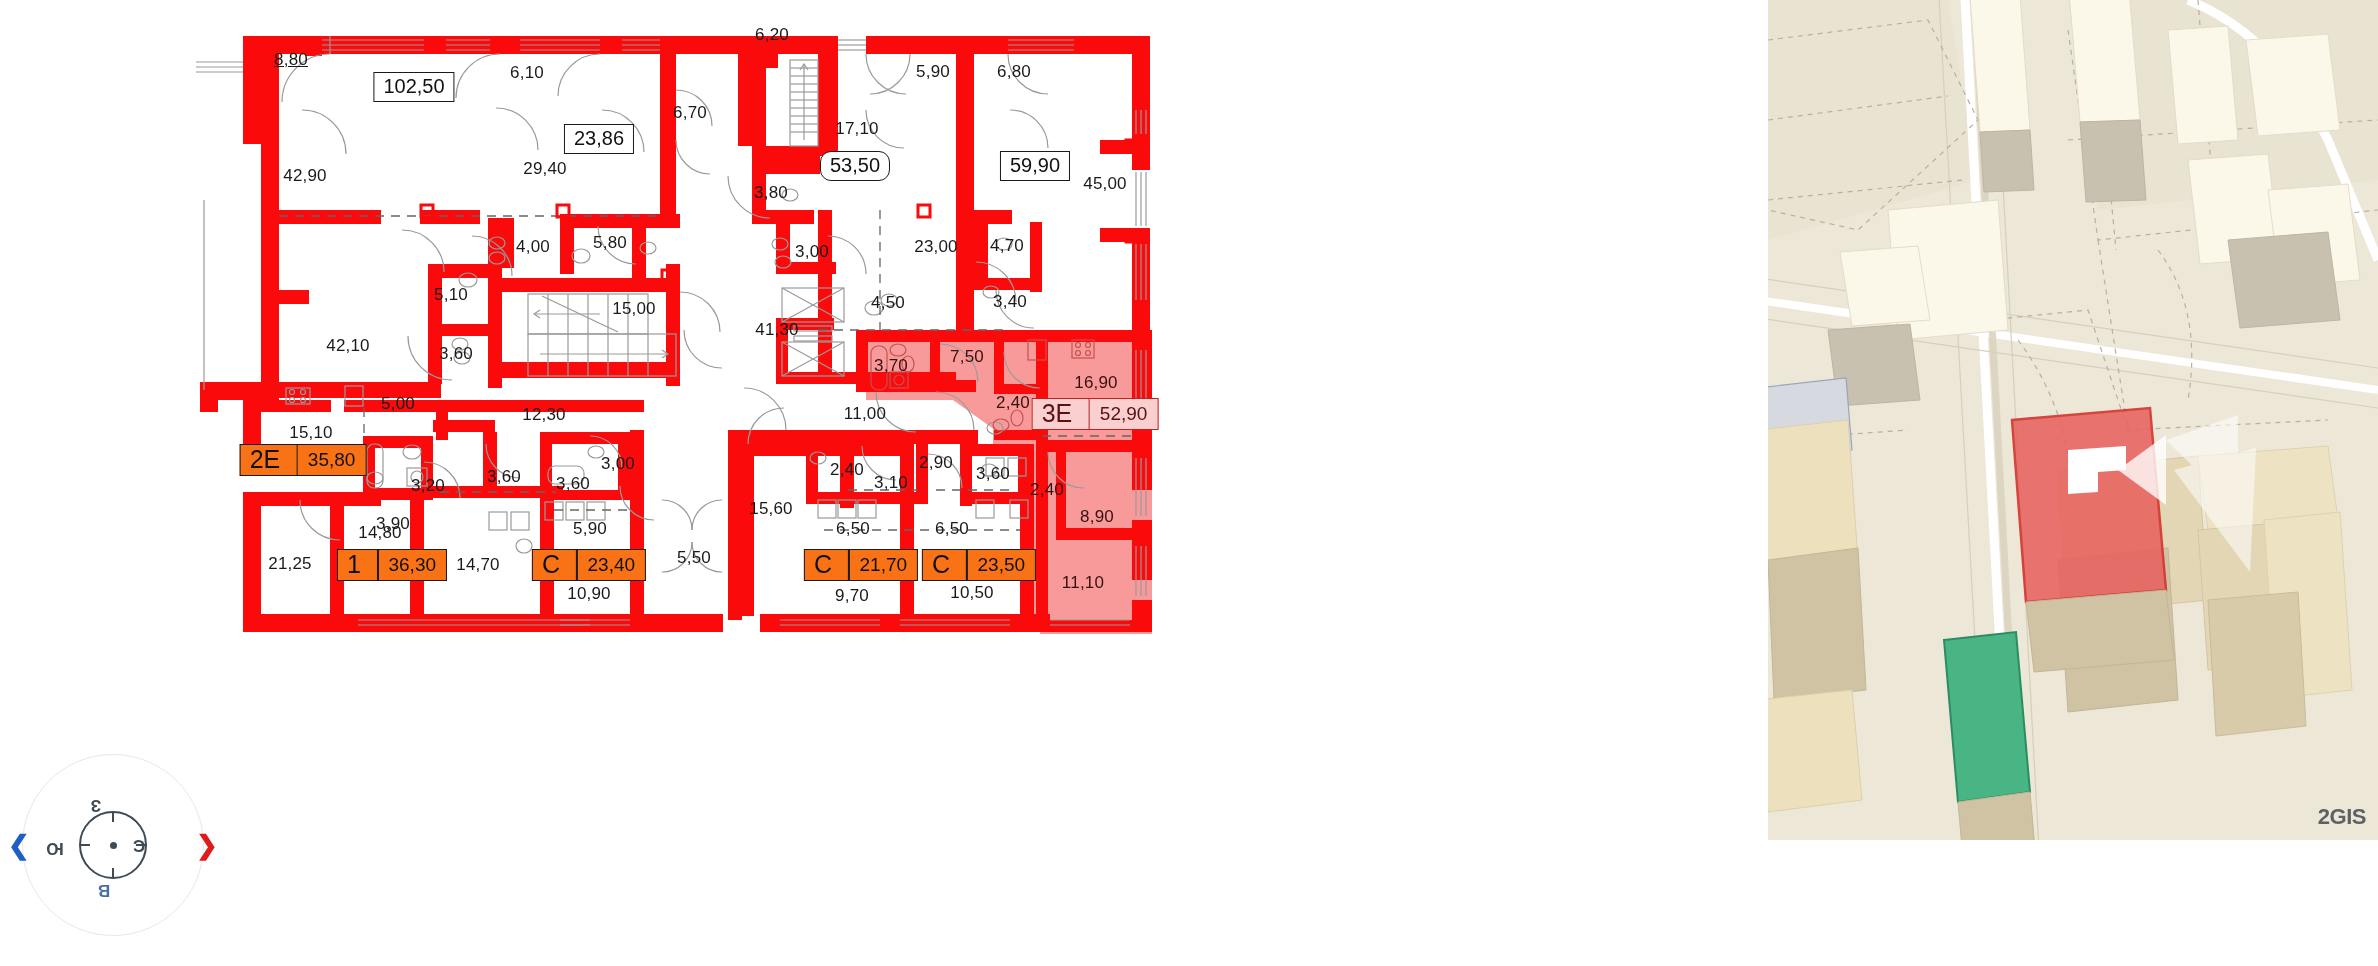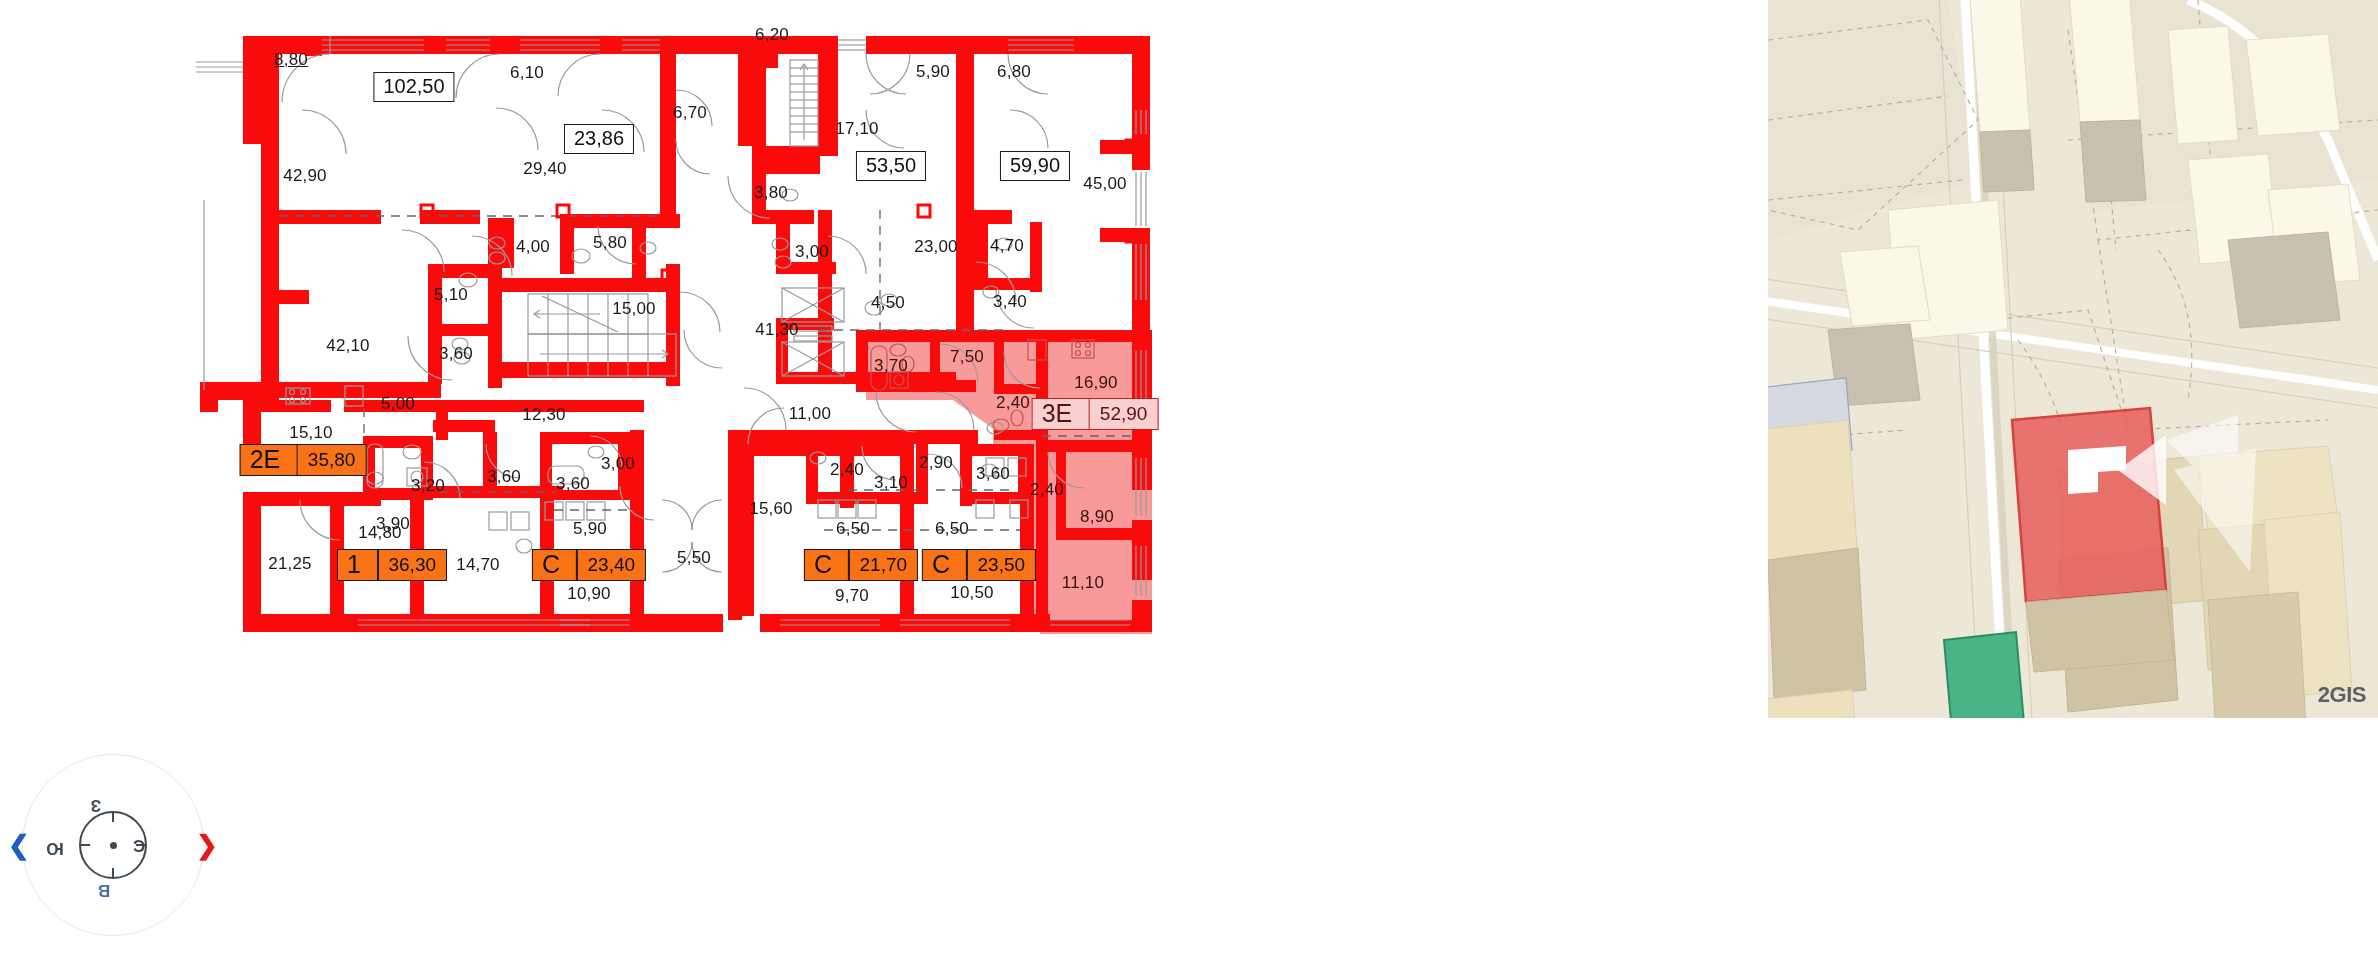--- a/index.html
+++ b/index.html
@@ -115,21 +115,21 @@
     transform: translate(-50%, -50%);
     cursor: pointer;
     line-height: 1;
   }
   #compass .arrow.left { color: #1f5ec4; left: 11px; top: 105px; }
   #compass .arrow.right { color: #e01b1b; left: 199px; top: 105px; }
 
   
   #map {
     position: absolute; left: 1768px; top: 0;
-    width: 610px; height: 718px;
+    width: 610px; height: 840px;
     overflow: hidden;
     background: #ede8d8;
   }
   #map-svg { position: absolute; left: 0; top: 0; }
   #gis-logo {
     position: absolute;
     right: 12px; bottom: 10px;
     font-size: 22px; font-weight: bold;
     color: #5c6166;
     letter-spacing: -0.5px;
@@ -539,21 +539,21 @@
         <div class="area-label" style="left: 478px; top: 565px;">14,70</div>
         <div class="area-label" style="left: 590px; top: 529px;">5,90</div>
         <div class="area-label" style="left: 589px; top: 594px;">10,90</div>
         <div class="area-label" style="left: 694px; top: 558px;">5,50</div>
         <div class="area-label" style="left: 772px; top: 35px;">6,20</div>
         <div class="area-label" style="left: 690px; top: 113px;">6,70</div>
         <div class="area-label" style="left: 771px; top: 193px;">3,80</div>
         <div class="area-label" style="left: 857px; top: 129px;">17,10</div>
         <div class="area-label" style="left: 812px; top: 252px;">3,00</div>
         <div class="area-label" style="left: 740px; top: 330px; margin-left: 37px;">41,30</div>
-        <div class="area-label" style="left: 810px; top: 414px;">11,00</div>
+        <div class="area-label" style="left: 865px; top: 414px;">11,00</div>
         <div class="area-label" style="left: 771px; top: 509px;">15,60</div>
         <div class="area-label" style="left: 852px; top: 596px;">9,70</div>
         <div class="area-label" style="left: 847px; top: 470px;">2,40</div>
         <div class="area-label" style="left: 891px; top: 483px;">3,10</div>
         <div class="area-label" style="left: 853px; top: 529px;">6,50</div>
         <div class="area-label" style="left: 933px; top: 72px;">5,90</div>
         <div class="area-label" style="left: 936px; top: 247px;">23,00</div>
         <div class="area-label" style="left: 888px; top: 303px;">4,50</div>
         <div class="area-label" style="left: 952px; top: 529px;">6,50</div>
         <div class="area-label" style="left: 972px; top: 593px;">10,50</div>
@@ -569,21 +569,21 @@
         <div class="area-label hl" style="left: 967px; top: 357px;">7,50</div>
         <div class="area-label hl" style="left: 1096px; top: 383px;">16,90</div>
         <div class="area-label hl" style="left: 1013px; top: 403px;">2,40</div>
         <div class="area-label hl" style="left: 1047px; top: 490px;">2,40</div>
         <div class="area-label hl" style="left: 1097px; top: 517px;">8,90</div>
         <div class="area-label hl" style="left: 1083px; top: 583px;">11,10</div>
       </div>
     <div id="total-boxes">
         <div class="total-box" style="left: 414px; top: 87px;">102,50</div>
         <div class="total-box" style="left: 599px; top: 139px;">23,86</div>
-        <div class="total-box" style="left: 891px; top: 166px;">53,50</div>
+        <div class="total-box" style="left: 855px; top: 166px; border-radius: 11px;">53,50</div>
         <div class="total-box" style="left: 1035px; top: 166px;">59,90</div>
       </div>
     <div id="apt-tags">
         <div class="apt-tag" style="left: 303px; top: 460px;">
           <div class="rooms">2E</div>
           <div class="sep"></div>
           <div class="sqm">35,80</div>
         </div>
         <div class="apt-tag" style="left: 392px; top: 565px;">
           <div class="rooms">1</div>

